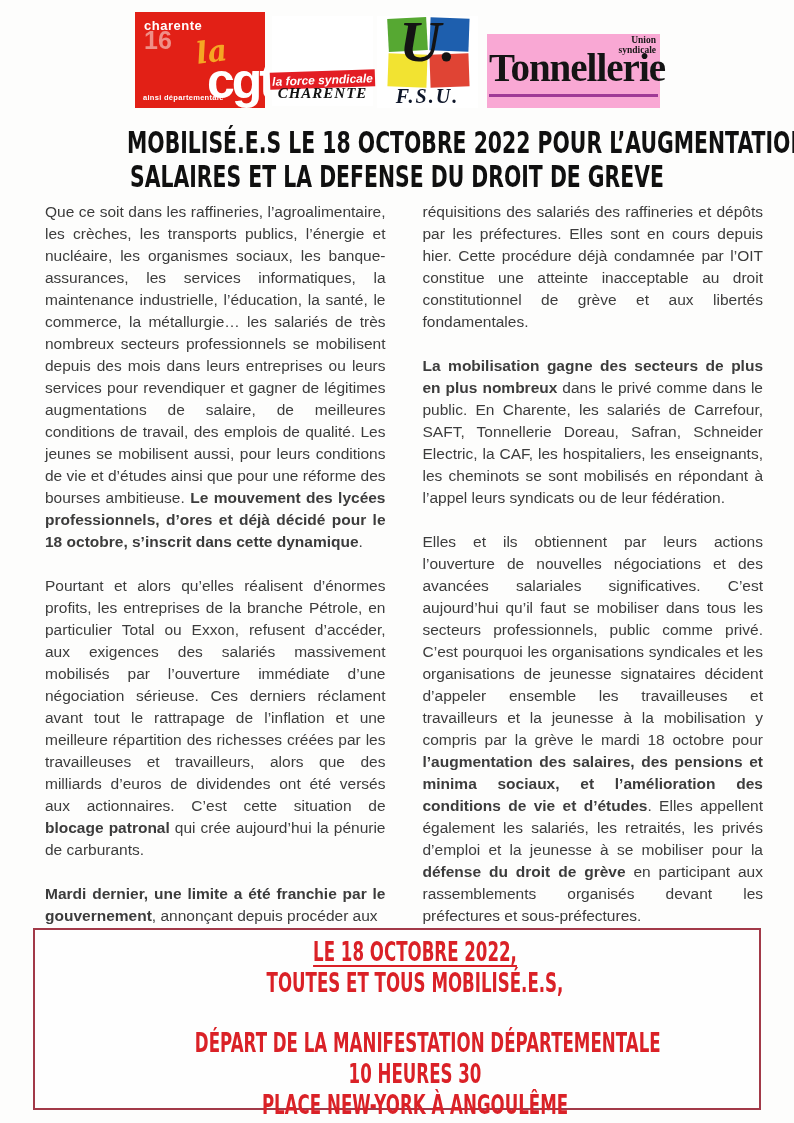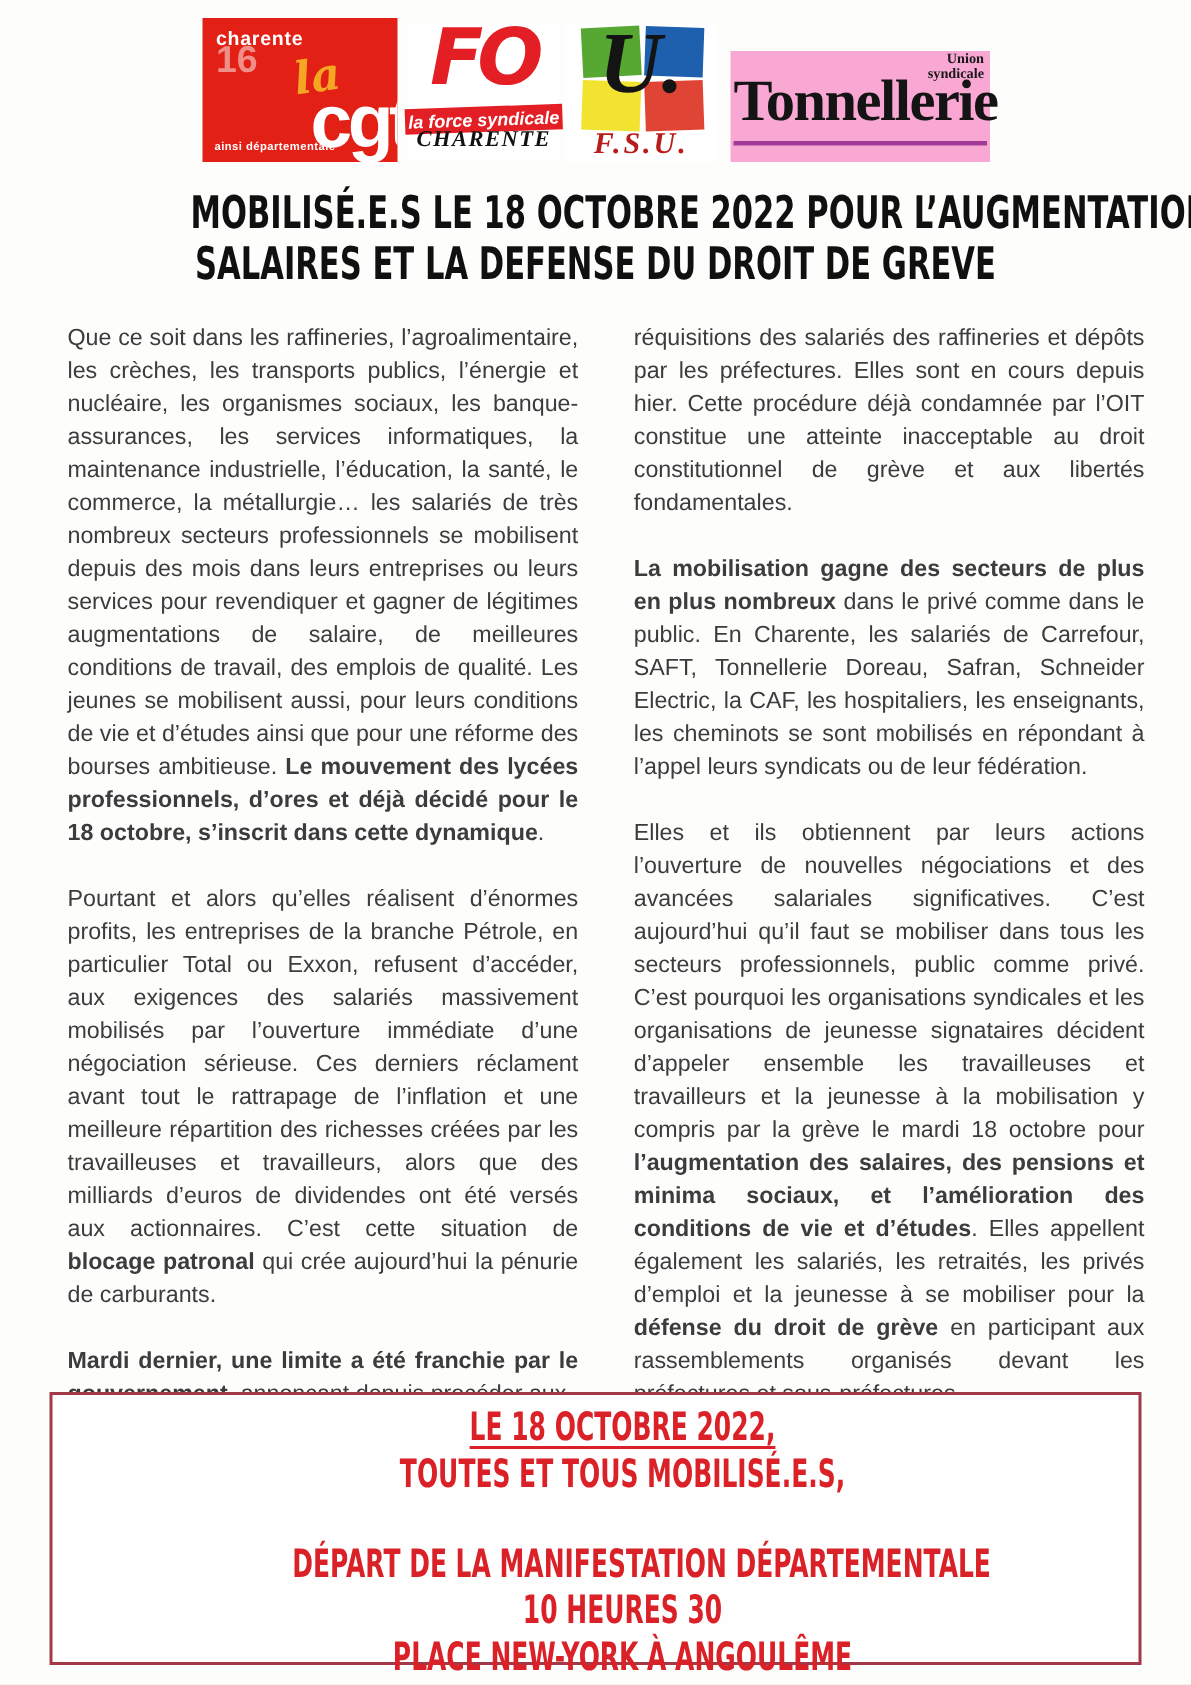--- a/index.html
+++ b/index.html
@@ -35,31 +35,31 @@
   .fo-region{position:absolute;left:0;right:0;bottom:4px;font-family:"Liberation Serif",serif;font-weight:bold;font-style:italic;font-size:15px;color:#121212;letter-spacing:1px;}
   
   .logo-fsu{left:377px;top:16px;width:101px;height:92px;background:#fff;}
   .fsu-squares{position:absolute;left:11px;top:2px;width:80px;height:68px;display:grid;grid-template-columns:1fr 1fr;grid-template-rows:1fr 1fr;gap:3px;}
   .fsu-sq{width:100%;height:100%;}
   .fsu-sq:nth-child(1){transform:rotate(-3deg);}
   .fsu-sq:nth-child(2){transform:rotate(2deg);}
   .fsu-sq:nth-child(3){transform:rotate(2deg);}
   .fsu-sq:nth-child(4){transform:rotate(-2deg);}
   .fsu-u{position:absolute;left:0;width:100%;top:-8px;text-align:center;font-family:"Liberation Serif",serif;font-style:italic;font-weight:bold;font-size:58px;color:#141414;}
-  .fsu-word{position:absolute;left:0;right:0;bottom:0;text-align:center;font-family:"Liberation Serif",serif;font-style:italic;font-weight:bold;font-size:20px;letter-spacing:2px;color:#b91c1c;}
+  .fsu-word{position:absolute;left:0;right:0;bottom:0;text-align:center;font-family:"Liberation Serif",serif;font-style:italic;font-weight:bold;font-size:20px;letter-spacing:2px;color:#0f172a;}
   
   .logo-solidaires{left:487px;top:34px;width:173px;height:74px;background:#f9a8d4;}
   .sol-tag{position:absolute;right:4px;top:2px;text-align:right;font-family:"Liberation Serif",serif;font-weight:bold;font-size:9.5px;line-height:1.05;color:#181818;}
   .sol-word{position:absolute;left:2px;top:14px;font-family:"Liberation Serif",serif;font-weight:bold;font-size:39px;letter-spacing:-1px;color:#141414;line-height:1;}
   .sol-underline{position:absolute;left:2px;right:2px;top:60px;height:3px;background:#a03a96;}
   
   .title{position:absolute;left:0;top:126px;width:794px;text-align:center;color:#101010;}
   .title-line{display:block;font-family:"DejaVu Sans",sans-serif;font-weight:800;font-size:30px;line-height:34px;white-space:nowrap;transform:scaleX(.68);transform-origin:50% 50%;}
   
-  .columns{position:absolute;left:45px;top:215px;width:718px;display:flex;gap:37px;}
+  .columns{position:absolute;left:45px;top:201px;width:718px;display:flex;gap:37px;}
   .col{width:345px;}
   .col p{
     text-align:justify;
     font-size:15.5px;line-height:22px;
     color:var(--body-text);
     margin-bottom:22px;
   }
   .col p:last-child{margin-bottom:0;}
   .seg.bold{font-weight:bold;}
   
@@ -84,21 +84,20 @@
 
     <div class="logo logo-cgt">
       <span class="cgt-region">charente</span>
       <span class="cgt-16">16</span>
       <span class="cgt-la">la</span>
       <span class="cgt-word">cgt</span>
       <span class="cgt-foot">ainsi départementale</span>
     </div>
 
     <div class="logo logo-fo">
-      <div class="fo-word">FO</div>
       <div class="fo-banner">
         <span class="fo-banner-text">la force syndicale</span>
       </div>
       <div class="fo-region">CHARENTE</div>
     </div>
 
     <div class="logo logo-fsu">
       <div class="fsu-squares">
         <div class="fsu-sq" style="background:#56a832"></div>
         <div class="fsu-sq" style="background:#1e5fae"></div>

